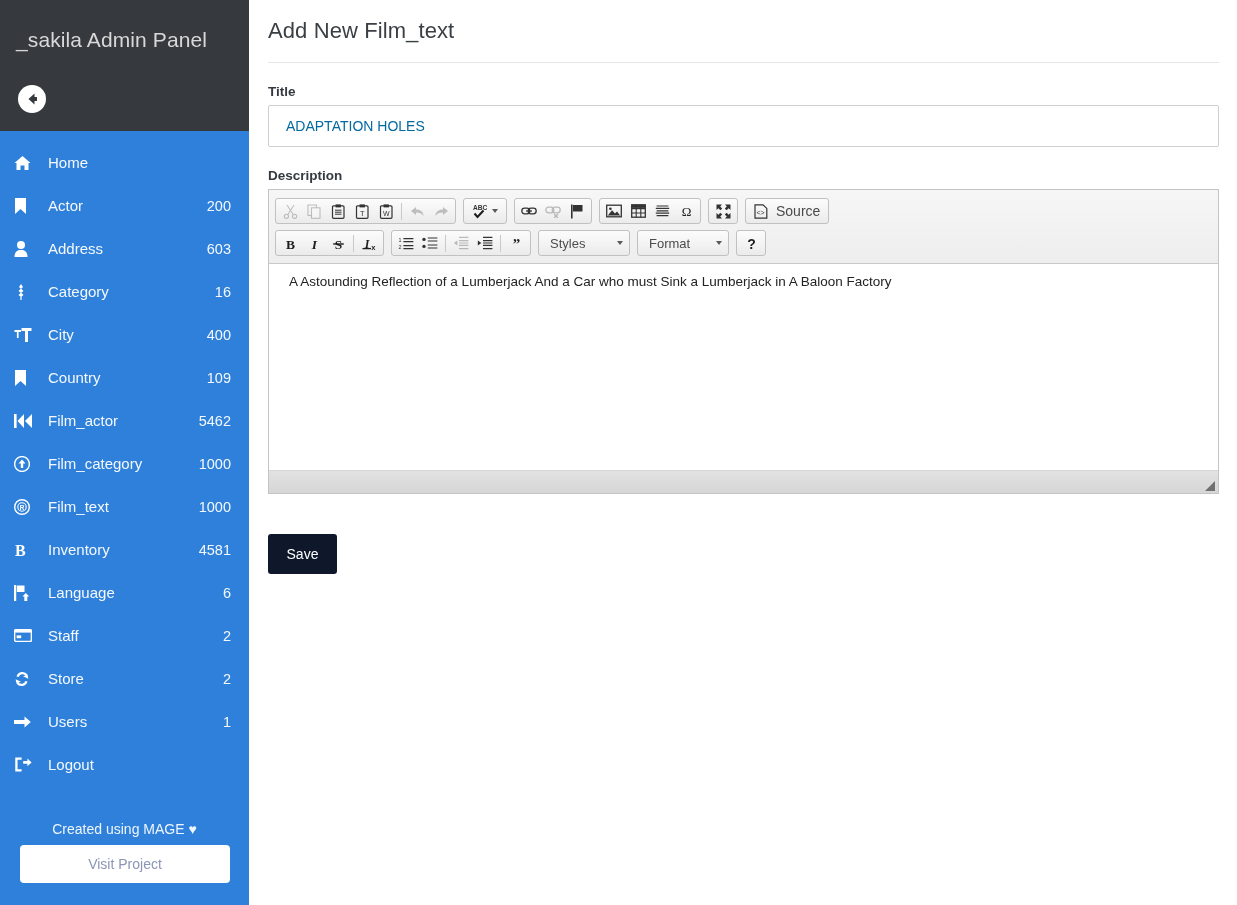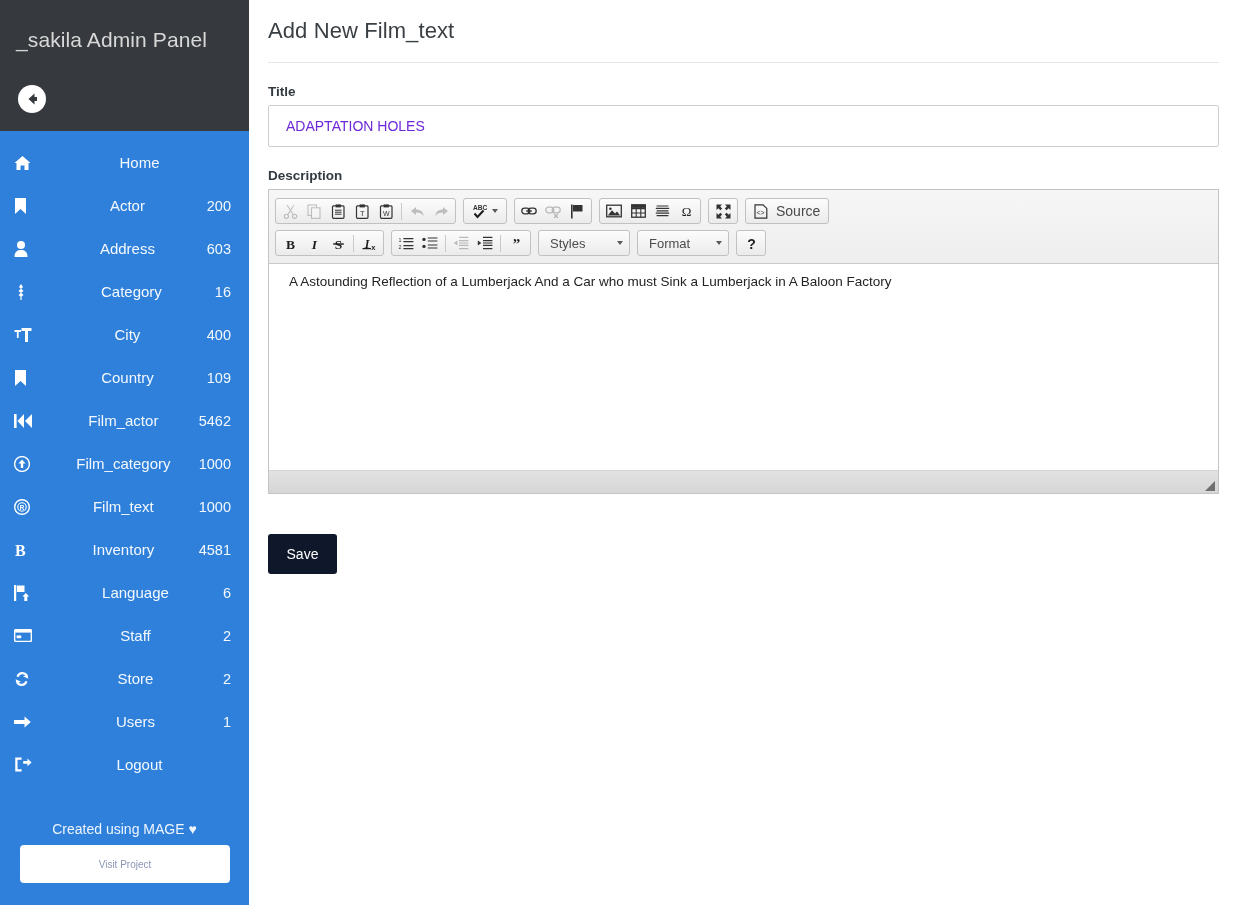--- a/index.html
+++ b/index.html
@@ -57,21 +57,21 @@
     cursor: pointer;
     text-decoration: none;
   }
   .nav-item .ico {
     width: 24px;
     min-width: 24px;
     display: flex; align-items: center; justify-content: flex-start;
     color: #ffffff;
   }
   .nav-item .ico svg { display: block; }
-  .nav-item .lbl { flex: 1; padding-left: 10px; font-size: 15px; color: #f4f8fd; text-align: center; }
+  .nav-item .lbl { flex: 1; padding-left: 10px; font-size: 15px; color: #f4f8fd; }
   .nav-item .cnt { font-size: 14.5px; color: #f4f8fd; }
 
   .sidebar-footer {
     position: absolute;
     left: 0; right: 0; bottom: 22px;
     text-align: center;
     padding: 0 20px;
   }
   .footer-note {
     color: #eef5fd;
@@ -80,21 +80,21 @@
   }
   .visit-btn {
     display: block;
     width: 210px;
     margin: 0 auto;
     background: #ffffff;
     color: #8b95b5;
     border: none;
     border-radius: 4px;
     height: 38px;
-    font-size: 10px;
+    font-size: 14px;
     font-family: "Liberation Sans", sans-serif;
     cursor: pointer;
   }
 
   
   .main {
     position: absolute;
     left: 249px; top: 0;
     width: 988px; height: 905px;
     background: #fff;
@@ -117,21 +117,21 @@
     margin: 21px 0 6px 0;
   }
   .text-input {
     width: 951px;
     height: 42px;
     border: 1px solid #cfcfcf;
     border-radius: 2px;
     background: #fff;
     padding: 0 17px;
     font-size: 14px;
-    color: #6d28d9;
+    color: #0369a1;
     font-family: "Liberation Sans", sans-serif;
     outline: none;
   }
 
   
   .cke {
     width: 951px;
     border: 1px solid #c4c4c4;
     background: #fff;
     margin-top: 4px;

